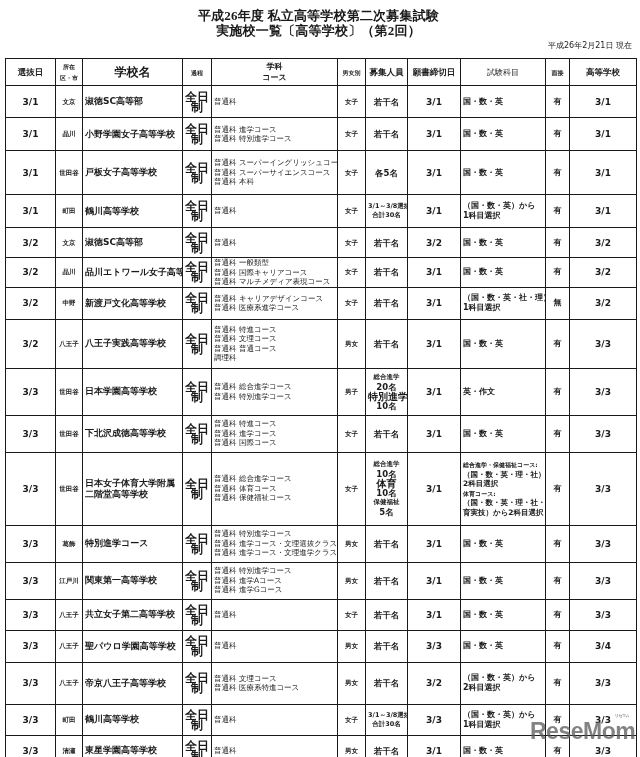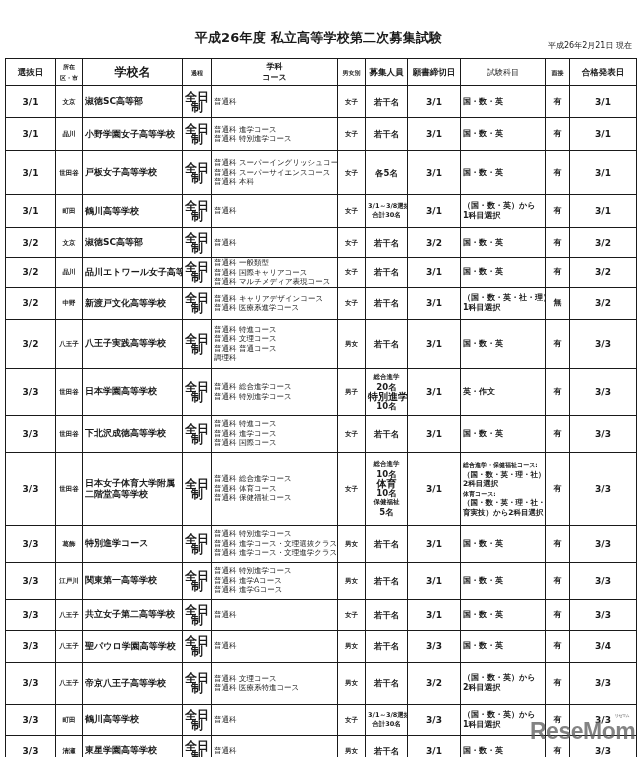--- a/index.html
+++ b/index.html
@@ -2,22 +2,22 @@
 <html><head>
 <meta charset="utf-8">
 <style>
   html, body { margin: 0; padding: 0; background: #ffffff; }
   body {
     width: 640px; height: 757px; overflow: hidden; position: relative;
     font-family: "DejaVu Sans", "Liberation Sans", sans-serif;
     color: #1a1a1a;
   }
   .title-block {
-    position: absolute; left: 0; top: 30px; width: 637px;
-    text-align: center; line-height: 15px;
+    position: absolute; left: 0; top: 8px; width: 637px;
+    text-align: center; line-height: 15px; font-family: Liberation Serif, serif;
   }
   .title-line { font-size: 13px; font-weight: bold; letter-spacing: 0.2px; }
   .asof {
     position: absolute; right: 8px; top: 40px; font-size: 8px;
   }
   table.grid {
     position: absolute; left: 5px; top: 58px;
     width: 631px; border-collapse: collapse; table-layout: fixed;
   }
   table.grid td, table.grid th {
@@ -47,20 +47,21 @@
   }
   .watermark .small-kana {
     position: absolute; right: 6px; top: -5px; font-size: 4px; color: rgba(90,90,90,0.75);
   }
 </style>
 </head>
 <body>
 
 <div class="title-block">
   <div class="title-line">平成26年度 私立高等学校第二次募集試験</div>
+  <div class="title-line">実施校一覧〔高等学校〕（第2回）</div>
 </div>
 <div class="asof">平成26年2月21日 現在</div>
 
 <table class="grid">
   <colgroup>
     <col style="width:50px">
       <col style="width:27px">
       <col style="width:100px">
       <col style="width:29px">
     <col style="width:126px">
@@ -79,21 +80,21 @@
       <th class="small">過程</th>
       <th style="font-weight:bold;font-size:8px">
         <span class="line">学科</span>
         <span class="line">コース</span>
       </th>
       <th class="small">男女別</th>
       <th>募集人員</th>
       <th>願書締切日</th>
       <th style="font-weight:normal;font-size:8px">試験科目</th>
       <th class="small">面接</th>
-      <th>合格発表日</th>
+      <th>高等学校</th>
     </tr>
   </thead>
   <tbody id="rows">
       <tr style="height: 32px;">
         <td class="date">3/1</td>
         <td class="district">文京</td>
         <td class="school l">
           <span class="line">淑徳SC高等部</span>
         </td>
         <td class="system">全日制</td>

